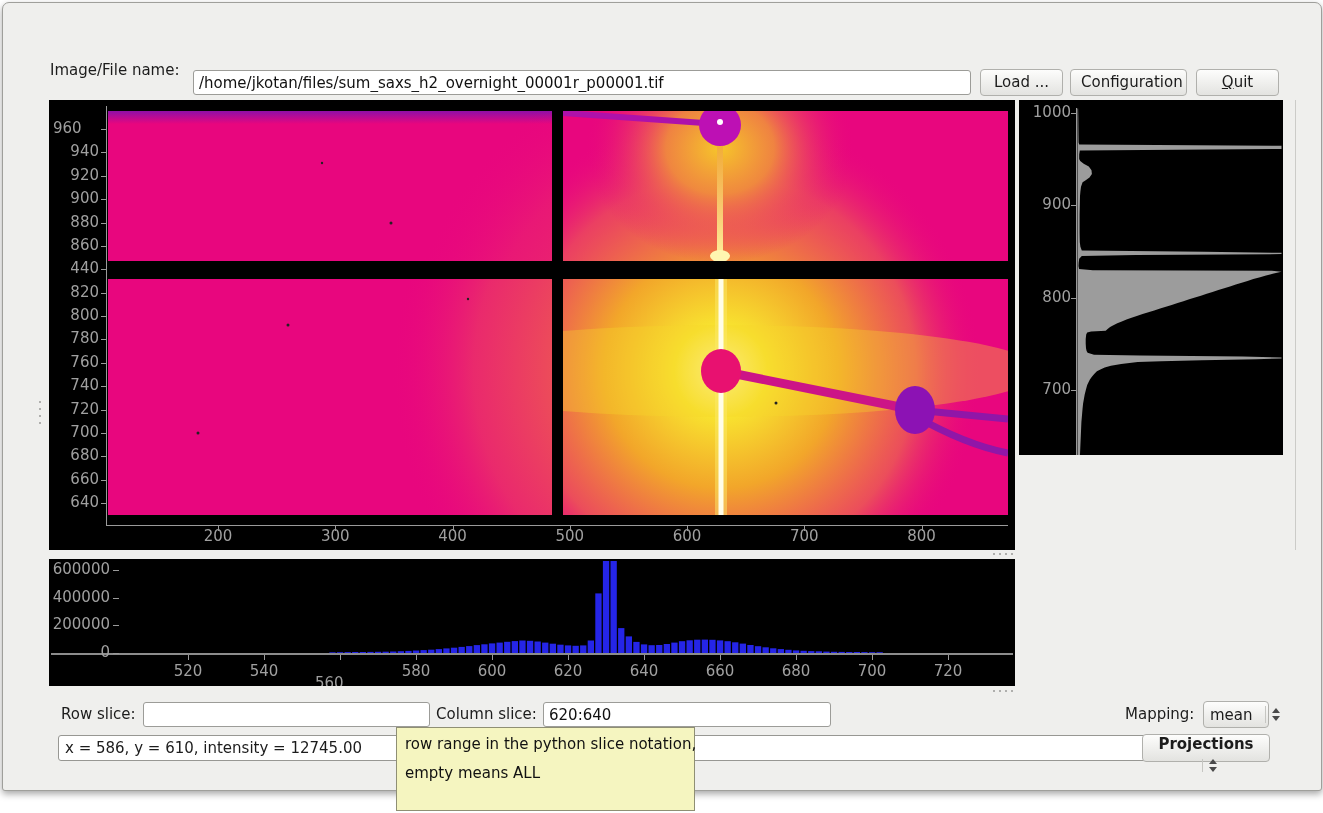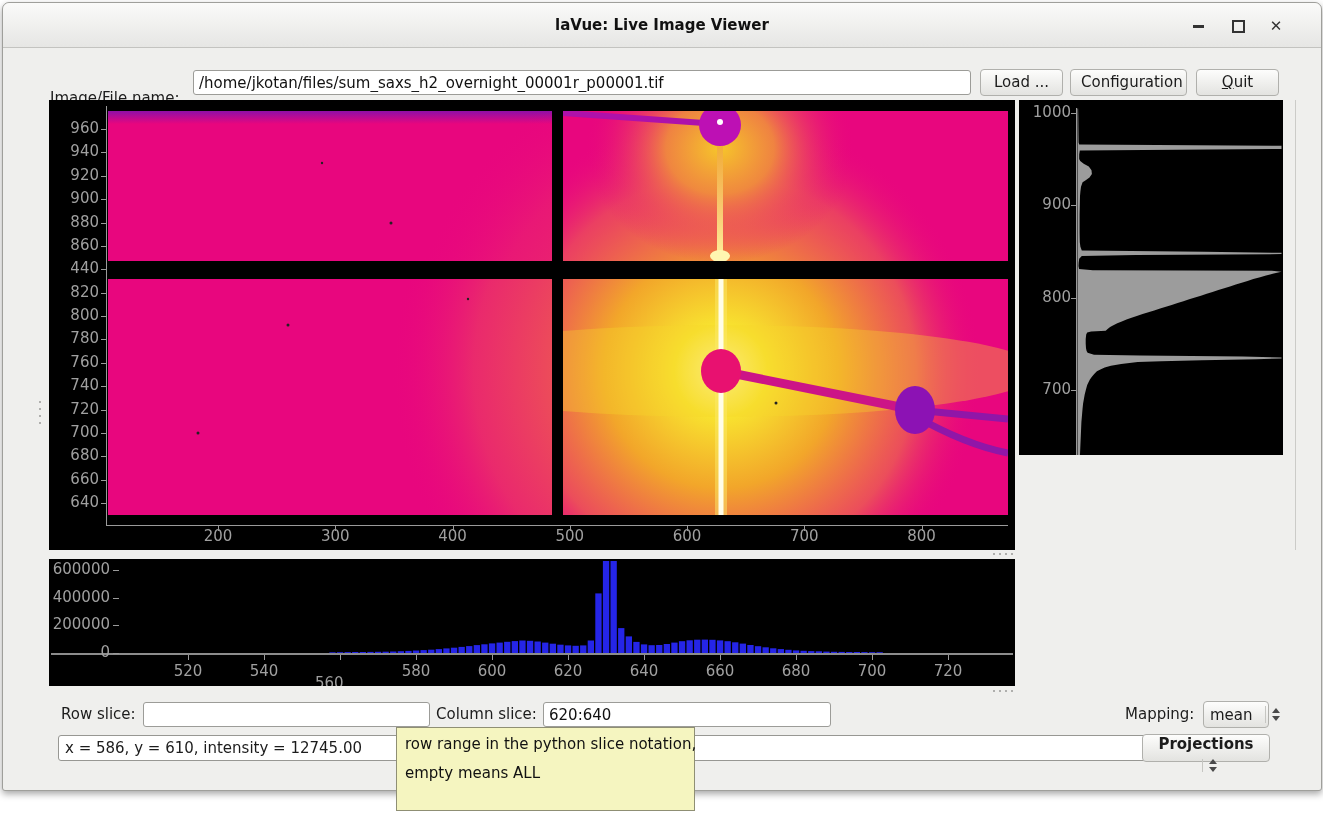--- a/index.html
+++ b/index.html
@@ -21,21 +21,21 @@
   #btn-max .box{display:inline-block;width:9px;height:9px;border:2px solid #333;vertical-align:middle;}
   #btn-close{font-size:15px;font-weight:bold;}
   
   .uilabel{position:absolute;height:27px;line-height:27px;white-space:nowrap;}
   .tinput{position:absolute;height:23px;background:#fff;border:1px solid #9c9c98;border-radius:3px;
           font:15px "DejaVu Sans",sans-serif;padding:0 5px;color:#111;outline:none;}
   .btn{position:absolute;height:27px;box-sizing:border-box;
        background:linear-gradient(#fdfdfc,#f1f1ef 45%,#e3e3e0);
        border:1px solid #b0b0ac;border-radius:4px;text-align:center;color:#1b1b1b;
        font:15px "DejaVu Sans",sans-serif;line-height:25px;padding:0 10px;cursor:default;}
-  #file-label{left:47px;top:82px;}
+  #file-label{left:47px;top:54px;}
   #file-input{left:190px;top:67px;width:766px;}
   #load-btn{left:977px;top:66px;width:83px;}
   #config-btn{left:1067px;top:66px;width:117px;}
   #quit-btn{left:1193px;top:66px;width:83px;}
   #quit-btn .blabel{display:block;}
   #quit-btn .blabel::first-letter{text-decoration:underline;}
   
   .panel{position:absolute;background:#000;overflow:hidden;}
   #left-plot{left:46px;top:97px;width:966px;height:450px;}
   #right-plot{left:1016px;top:97px;width:264px;height:355px;}
@@ -74,26 +74,20 @@
   
   #tooltip{position:absolute;left:396px;top:727px;width:299px;height:84px;background:#f5f5c0;
            border:1px solid #8f8f74;z-index:50;padding:2px 8px;box-sizing:border-box;}
   #tooltip .tline{line-height:29px;white-space:nowrap;color:#111;}
 </style>
 </head>
 <body>
 
 <div id="window">
 
-  <div id="titlebar">
-    <div id="title">laVue: Live Image Viewer</div>
-    <div class="wbtn" id="btn-min"><span class="bar"></span></div>
-    <div class="wbtn" id="btn-max"><span class="box"></span></div>
-    <div class="wbtn" id="btn-close"><span>✕</span></div>
-  </div>
 
   <div class="uilabel" id="file-label">Image/File name:</div>
   <input class="tinput" id="file-input" type="text" value="/home/jkotan/files/sum_saxs_h2_overnight_00001r_p00001.tif" style="">
   <div class="btn" id="load-btn"><span class="blabel">Load ...</span></div>
   <div class="btn" id="config-btn"><span class="blabel">Configuration</span></div>
   <div class="btn" id="quit-btn">
       <span class="blabel">Quit</span>
     </div>
 
   <div class="panel" id="left-plot">
@@ -171,21 +165,21 @@
           <rect x="610.5" y="176" width="5" height="236" fill="#fffde8"></rect>
           <line x1="613" y1="268" x2="807" y2="307" stroke="#cc1487" stroke-width="9"></line>
           <ellipse cx="613" cy="268" rx="20" ry="22" fill="#e81170"></ellipse>
           <line x1="807" y1="307" x2="900" y2="316" stroke="#9016a8" stroke-width="7"></line>
           <path d="M 807 313 Q 858 342 900 350" stroke="#9016a8" stroke-width="7" fill="none"></path>
           <ellipse cx="807" cy="307" rx="20" ry="24" fill="#8c12b4"></ellipse>
           <circle cx="668" cy="300" r="1.5" fill="#222"></circle>
         </g>
       </svg>
     </div>
-  <div class="plab" style="left: 4px; top: 19px; width: 46px; text-align: right;">960</div>
+  <div class="plab" style="left: 4px; top: 19px; width: 46px; text-align: left;">960</div>
       <div class="tick" style="left: 52px; top: 29px; width: 6px; height: 1px;"></div>
       <div class="plab" style="left: 4px; top: 42.375px; width: 46px; text-align: right;">940</div>
       <div class="tick" style="left: 52px; top: 52.375px; width: 6px; height: 1px;"></div>
       <div class="plab" style="left: 4px; top: 65.75px; width: 46px; text-align: right;">920</div>
       <div class="tick" style="left: 52px; top: 75.75px; width: 6px; height: 1px;"></div>
       <div class="plab" style="left: 4px; top: 89.125px; width: 46px; text-align: right;">900</div>
       <div class="tick" style="left: 52px; top: 99.125px; width: 6px; height: 1px;"></div>
       <div class="plab" style="left: 4px; top: 112.5px; width: 46px; text-align: right;">880</div>
       <div class="tick" style="left: 52px; top: 122.5px; width: 6px; height: 1px;"></div>
       <div class="plab" style="left: 4px; top: 135.875px; width: 46px; text-align: right;">860</div>

